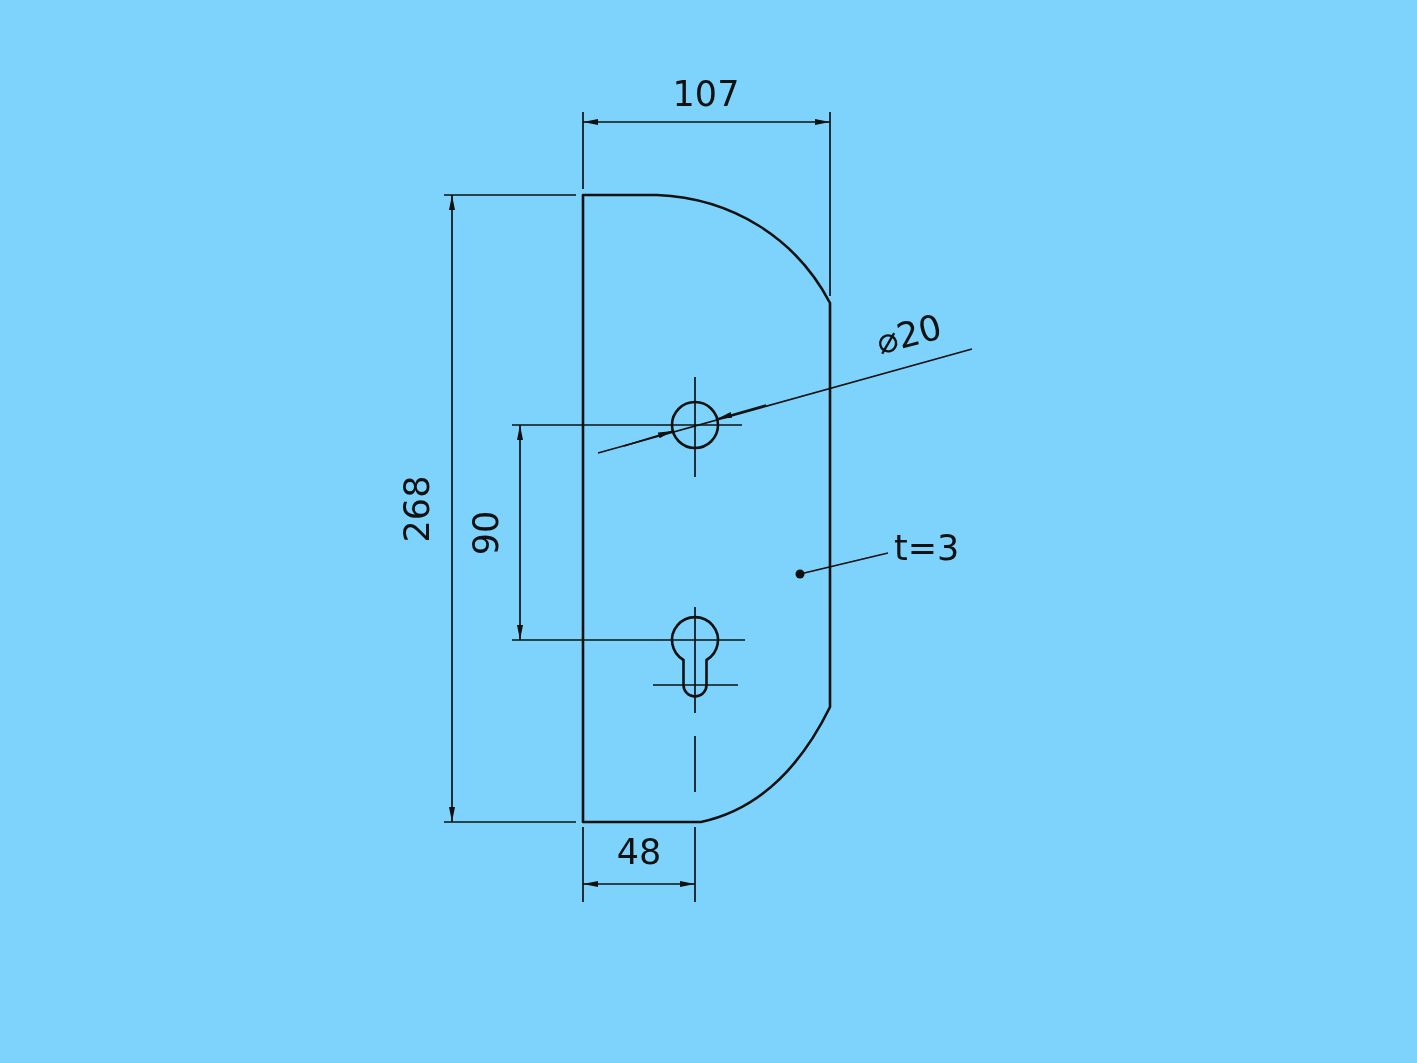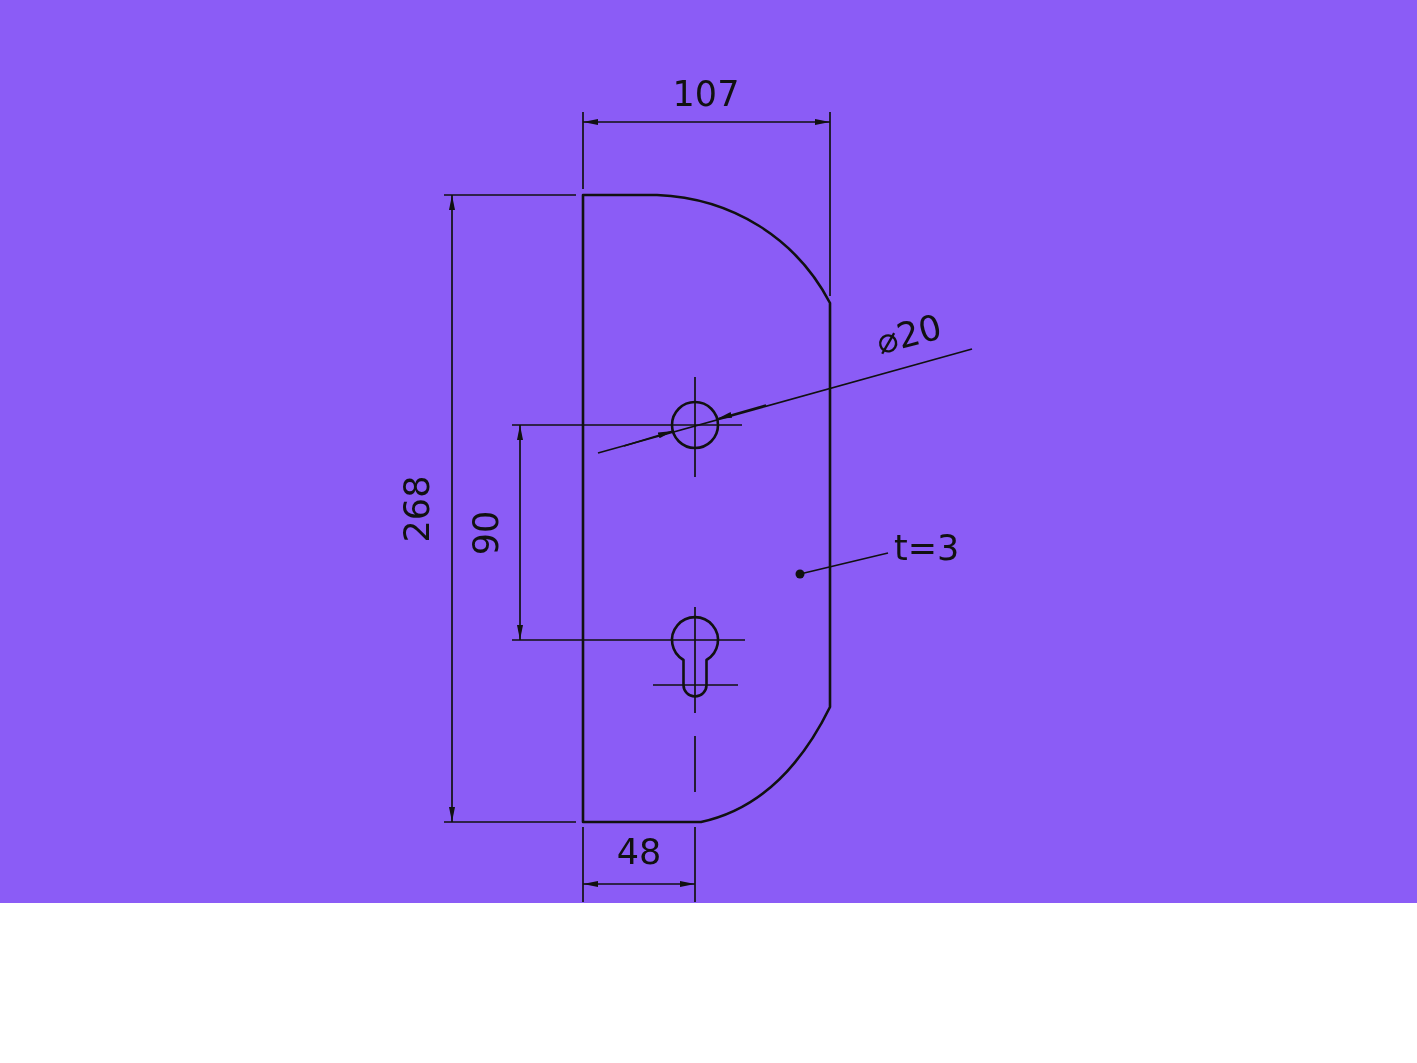--- a/index.html
+++ b/index.html
@@ -3,22 +3,22 @@
 <meta charset="utf-8">
 <style>
   html, body {
     margin: 0;
     padding: 0;
     background: #ffffff;
   }
   .stage {
     position: relative;
     width: 1417px;
-    height: 903px;
-    background: #8b5cf6;
+    height: 1063px;
+    background: #7dd3fc;
     overflow: hidden;
   }
   svg { display: block; }
   .outline {
     stroke: #111111;
     stroke-width: 2.6;
     fill: none;
     stroke-linejoin: round;
     stroke-linecap: round;
   }

